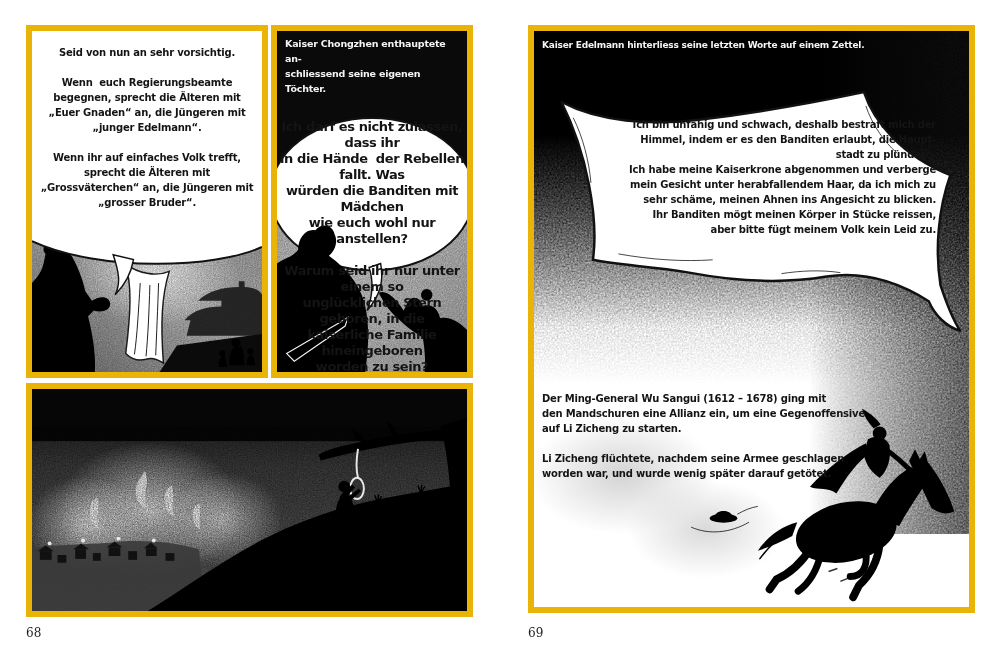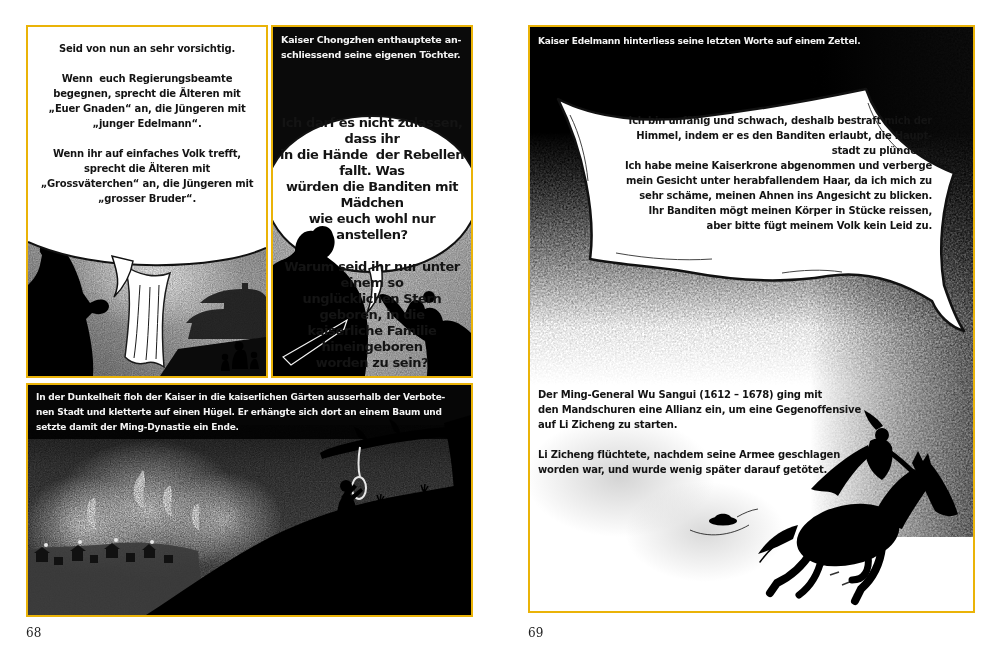--- a/index.html
+++ b/index.html
@@ -1,18 +1,18 @@
 <!DOCTYPE html>
 <html><head>
 <meta charset="utf-8">
 <style>
   html,body{margin:0;padding:0;background:#ffffff;}
   #stage{position:relative;width:1000px;height:664px;background:#ffffff;overflow:hidden;
          font-family:"DejaVu Sans",sans-serif;}
-  .panel{position:absolute;border:2px solid #eab308;background:#fff;overflow:hidden;box-sizing:border-box;}
+  .panel{position:absolute;border:6px solid #eab308;background:#fff;overflow:hidden;box-sizing:border-box;}
   .panel svg{position:absolute;left:0;top:0;width:100%;height:100%;display:block;}
   .txt{position:absolute;white-space:pre-wrap;font-weight:700;color:#141414;z-index:5;}
   .bubble-txt{text-align:center;letter-spacing:-0.2px;}
   .cap{color:#f4f4f4;letter-spacing:-0.2px;}
   .pagenum{position:absolute;font-family:"DejaVu Serif",serif;font-size:12px;color:#222;
            text-align:left;z-index:3;}
   
   #panelA{left:26px;top:25px;width:242px;height:353px;}
   #bubble1-text{left:6px;right:6px;top:14px;font-size:10px;line-height:15px;}
   
@@ -203,23 +203,20 @@
       </g>
       <g stroke="#000" stroke-width="1.5" fill="none">
         <path d="M150,222 l-3,-9 M150,222 l0,-10 M150,222 l4,-8"></path>
         <path d="M205,196 l-3,-9 M205,196 l1,-10 M205,196 l4,-8"></path>
         <path d="M255,158 l-3,-9 M255,158 l1,-10 M255,158 l4,-8"></path>
         <path d="M300,142 l-3,-8 M300,142 l1,-9 M300,142 l4,-7"></path>
         <path d="M352,118 l-3,-8 M352,118 l1,-9 M352,118 l4,-7"></path>
         <path d="M396,108 l-3,-8 M396,108 l1,-9 M396,108 l4,-7"></path>
       </g>
     </svg>
-    <div class="txt cap" id="captionC">In der Dunkelheit floh der Kaiser in die kaiserlichen Gärten ausserhalb der Verbote-
-nen Stadt und kletterte auf einen Hügel. Er erhängte sich dort an einem Baum und
-setzte damit der Ming-Dynastie ein Ende.</div>
   </div>
 
   <div class="panel" id="panel69">
     <svg viewBox="0 0 443 584" preserveAspectRatio="none">
       <defs>
         <linearGradient id="fade69" x1="0" y1="0" x2="0" y2="1">
           <stop offset="0" stop-color="#000"></stop>
             <stop offset="0.35" stop-color="#000"></stop>
             <stop offset="1" stop-color="#000" stop-opacity="0"></stop>
         </linearGradient>

